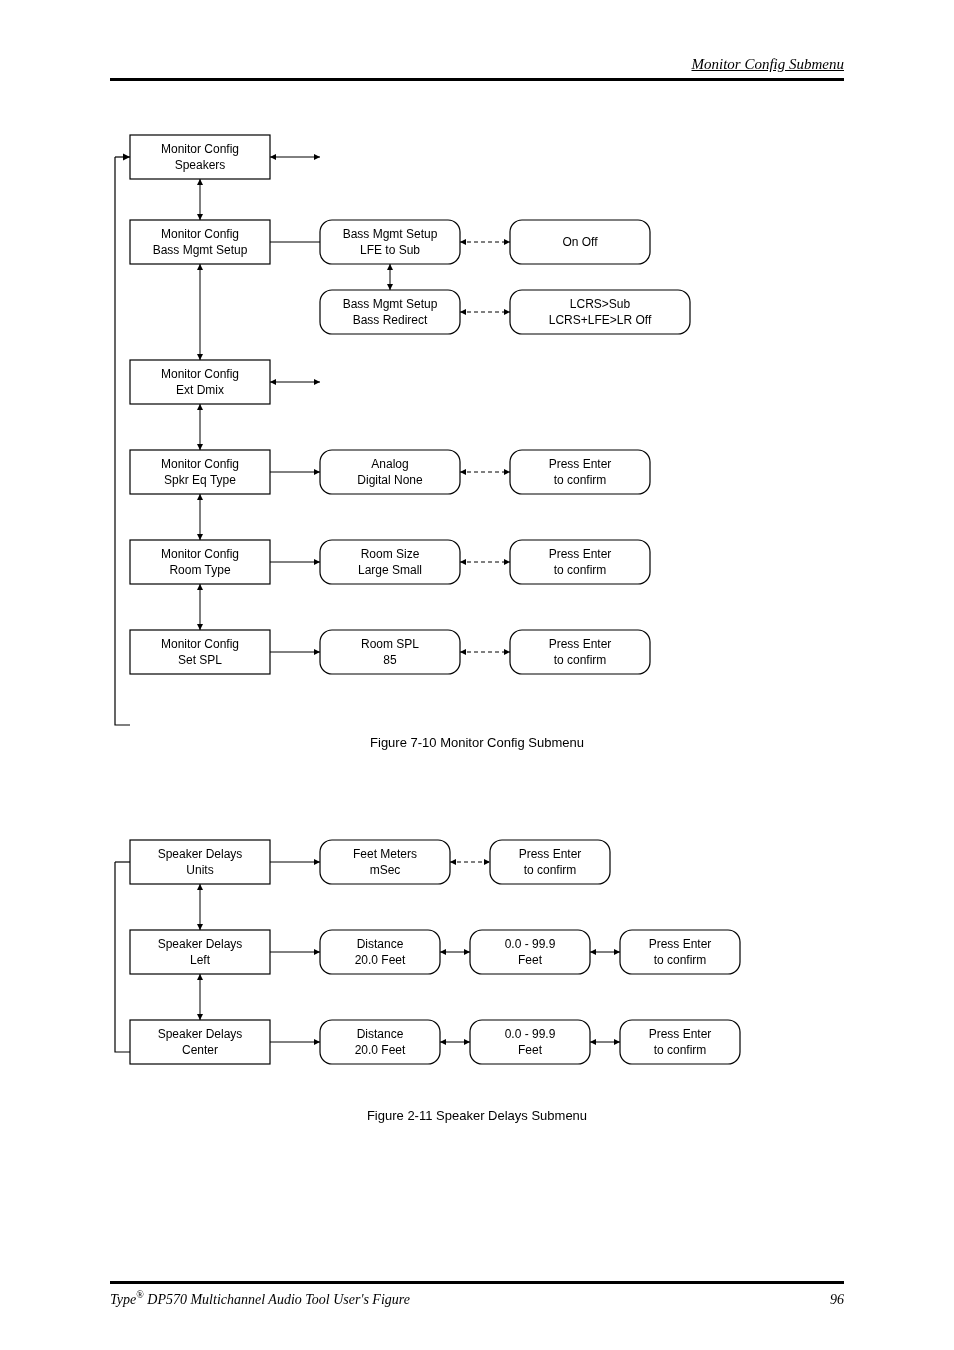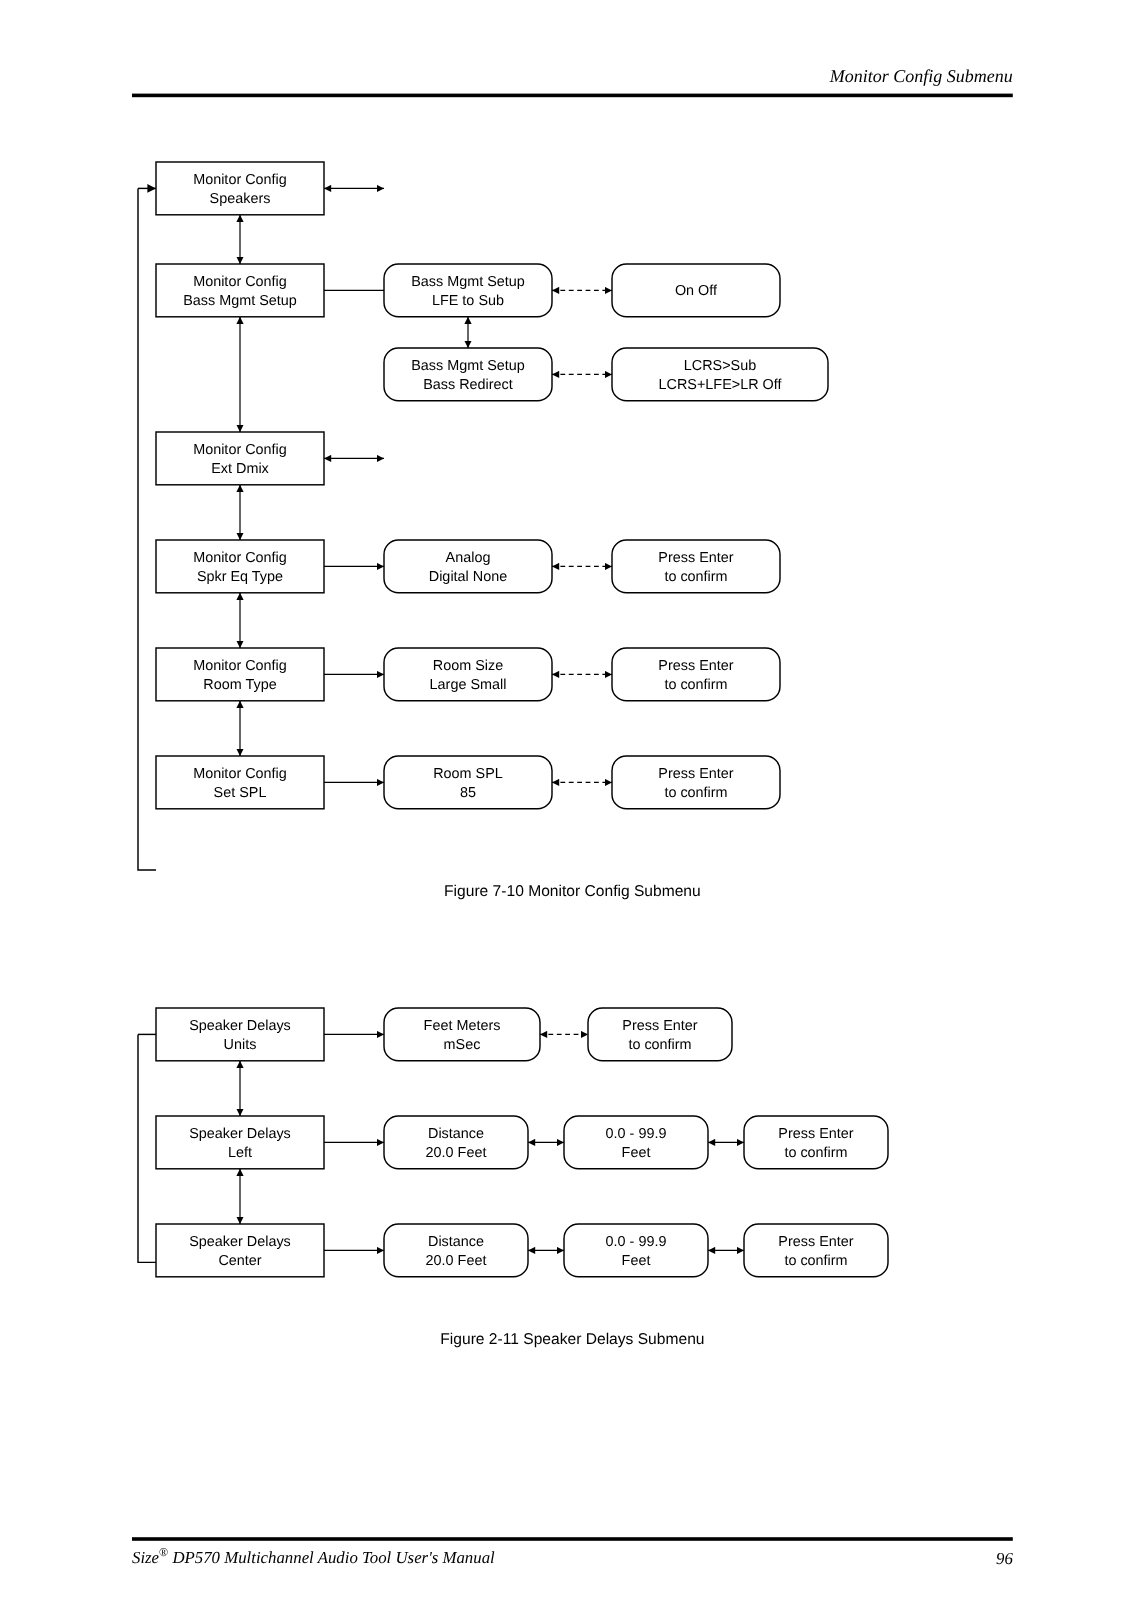--- a/index.html
+++ b/index.html
@@ -11,20 +11,21 @@
     font-family: Georgia, 'Times New Roman', serif;
     position: relative;
     color: #000;
   }
   .header-text {
     position: absolute;
     top: 56px;
     right: 110px;
     font-style: italic;
     font-size: 15px;
+    text-decoration: underline;
   }
   .header-rule {
     position: absolute;
     top: 78px;
     left: 110px;
     right: 110px;
     height: 3px;
     background: #000;
   }
   .footer-rule {
@@ -221,15 +222,15 @@
     <line x1="480" y1="212" x2="510" y2="212" stroke="#000" stroke-width="1" marker-end="url(#arrow2)" marker-start="url(#arrow2S)"></line>
     <rect x="510" y="190" width="120" height="44" rx="12" fill="#fff" stroke="#000" stroke-width="1.2"></rect>
     <text x="570" y="208">Press Enter</text>
     <text x="570" y="224">to confirm</text>
   </g>
 </svg>
 <div class="figure-caption" style="top:1108px;left:0;">Figure 2-11  Speaker Delays Submenu</div>
 
 <div class="footer-rule"></div>
 <div class="footer-left">
-  <span>Size</span><span class="reg">®</span><span> DP570 Multichannel Audio Tool User's Manual</span>
+  <span>Type</span><span class="reg">®</span><span> DP570 Multichannel Audio Tool User's Figure</span>
 </div>
 <div class="footer-right">96</div>
 
 </body></html>

